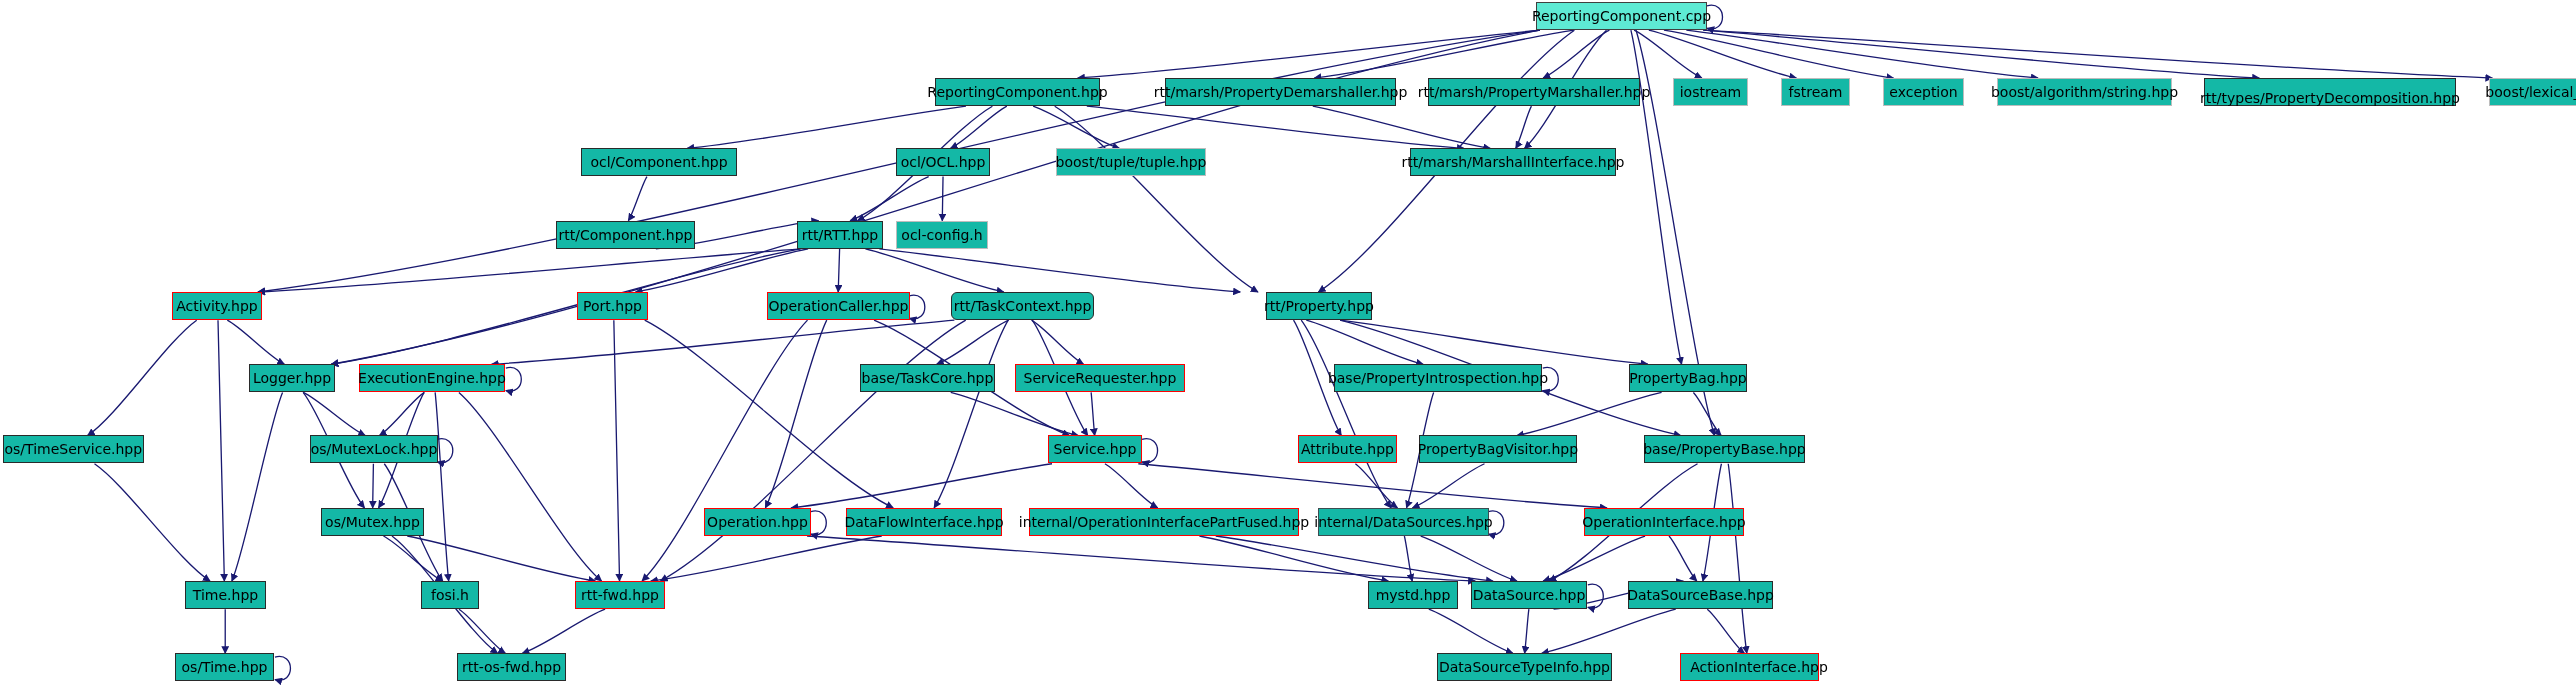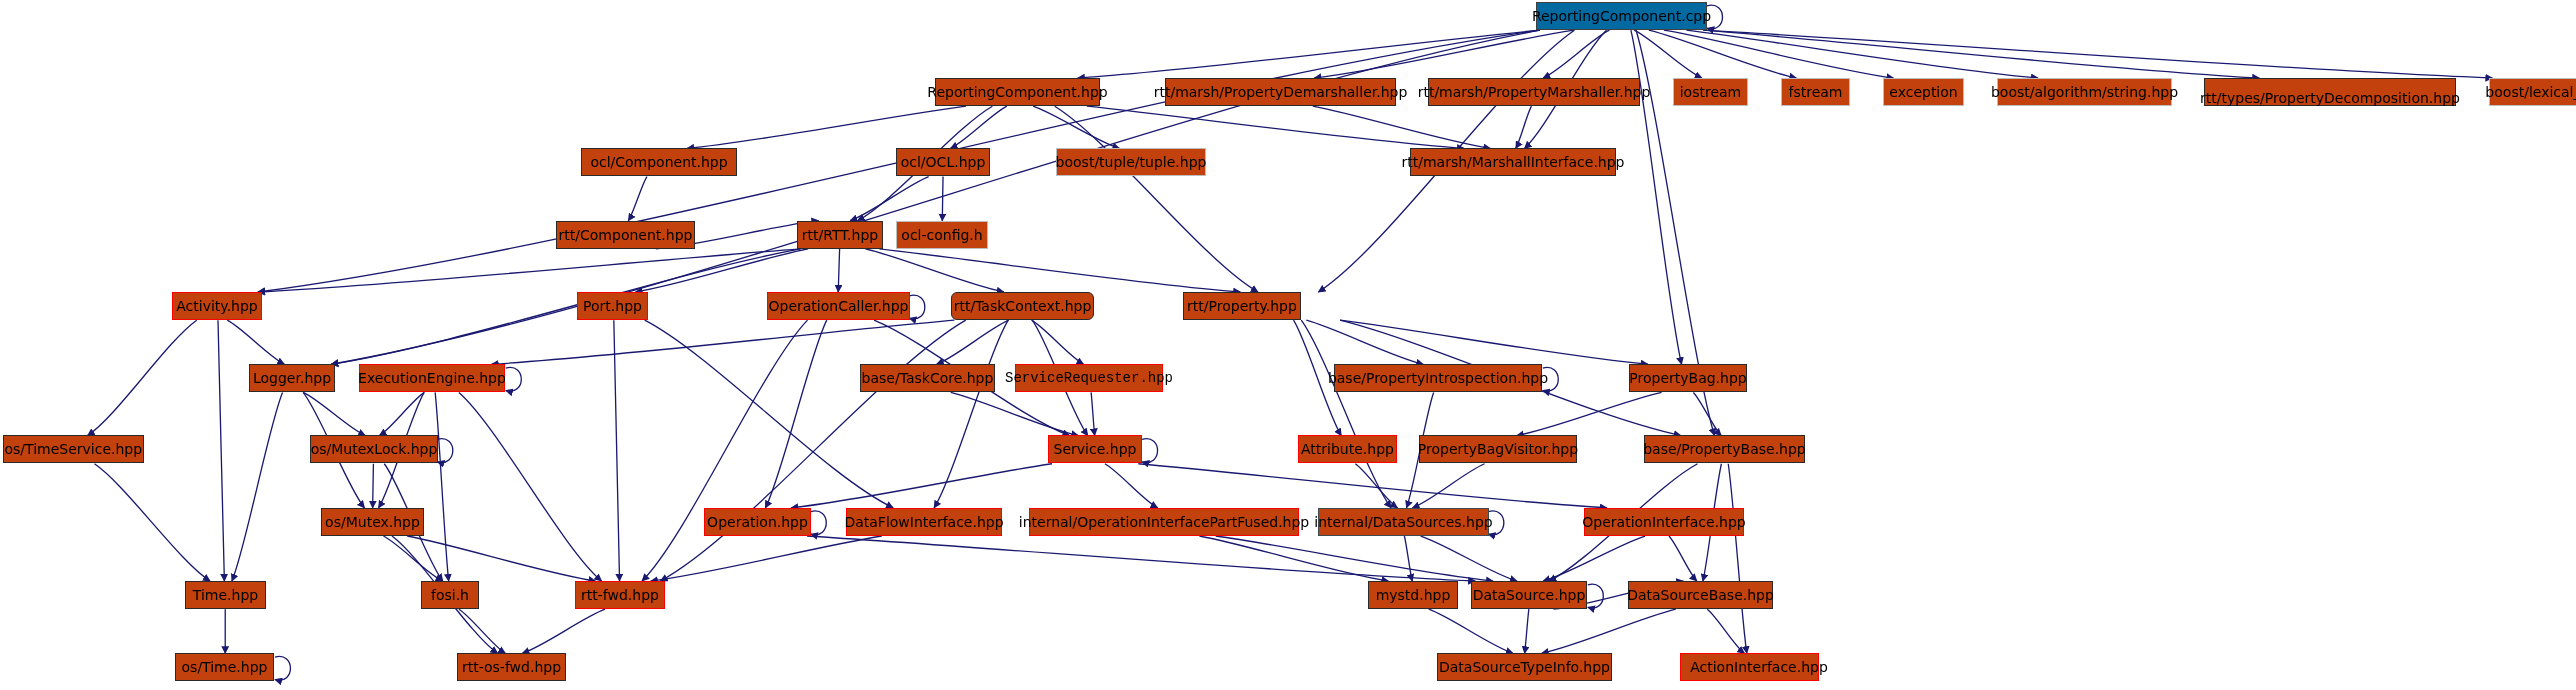--- a/index.html
+++ b/index.html
@@ -1,26 +1,26 @@
 <!DOCTYPE html>
 <html style="font-size:15px"><head>
 <meta charset="utf-8">
 <style>
   html,body{margin:0;padding:0;background:#ffffff;}
   body{font-family:"DejaVu Sans","Liberation Sans",sans-serif;}
   #graph{position:relative;width:2576px;height:691px;background:#ffffff;overflow:hidden;}
   #edges{position:absolute;left:0;top:0;width:2576px;height:691px;pointer-events:none;}
   .node{position:absolute;box-sizing:border-box;display:flex;align-items:center;
-        justify-content:center;white-space:nowrap;background:#c2410c;
+        justify-content:center;white-space:nowrap;background:#14b8a6;
         font-size:14px;color:#000000;line-height:1;height:28px;}
   .node.b-dark{border:1.9px solid #2a2a2a;}
   .node.b-gray{border:1.4px solid #bdbdbd;}
   .node.b-red{border:1.9px solid #ff0000;}
   .node.b-slate{border:1.9px solid #3d4c51;}
-  .node.root{background:#0369a1;border:1.9px solid #404040;}
+  .node.root{background:#5eead4;border:1.9px solid #404040;}
   .node span{pointer-events:none;}
 </style>
 </head>
 <body>
 
 <div id="graph">
   <svg id="edges" viewBox="0 0 2745 736" xmlns="http://www.w3.org/2000/svg">
     <defs>
       <marker id="arrow" viewBox="0 0 10 10" refX="9" refY="5" markerWidth="6" markerHeight="6" orient="auto-start-reverse">
         <path d="M 0 0 L 10 5 L 0 10 z" fill="#191970"></path>
@@ -190,33 +190,33 @@
       </div>
       <div class="node b-red" style="left: 577px; top: 292px; width: 71px;">
         <span>Port.hpp</span>
       </div>
       <div class="node b-red" style="left: 767px; top: 292px; width: 143px;">
         <span>OperationCaller.hpp</span>
       </div>
       <div class="node b-dark" style="left: 951px; top: 292px; width: 143px; border-radius: 6px;">
         <span>rtt/TaskContext.hpp</span>
       </div>
-      <div class="node b-dark" style="left: 1183px; top: 292px; width: 118px;">
+      <div class="node b-dark" style="left: 1266px; top: 292px; width: 106px;">
         <span>rtt/Property.hpp</span>
       </div>
       <div class="node b-dark" style="left: 249px; top: 364px; width: 86px;">
         <span>Logger.hpp</span>
       </div>
       <div class="node b-red" style="left: 359px; top: 364px; width: 146px;">
         <span>ExecutionEngine.hpp</span>
       </div>
       <div class="node b-dark" style="left: 860px; top: 364px; width: 135px;">
         <span>base/TaskCore.hpp</span>
       </div>
-      <div class="node b-red" style="left: 1015px; top: 364px; width: 148px; font-family: Liberation Mono, monospace;">
+      <div class="node b-red" style="left: 1015px; top: 364px; width: 170px;">
         <span>ServiceRequester.hpp</span>
       </div>
       <div class="node b-dark" style="left: 1334px; top: 364px; width: 208px;">
         <span>base/PropertyIntrospection.hpp</span>
       </div>
       <div class="node b-dark" style="left: 1629px; top: 364px; width: 118px;">
         <span>PropertyBag.hpp</span>
       </div>
       <div class="node b-dark" style="left: 2.8px; top: 435px; width: 141px;">
         <span>os/TimeService.hpp</span>

